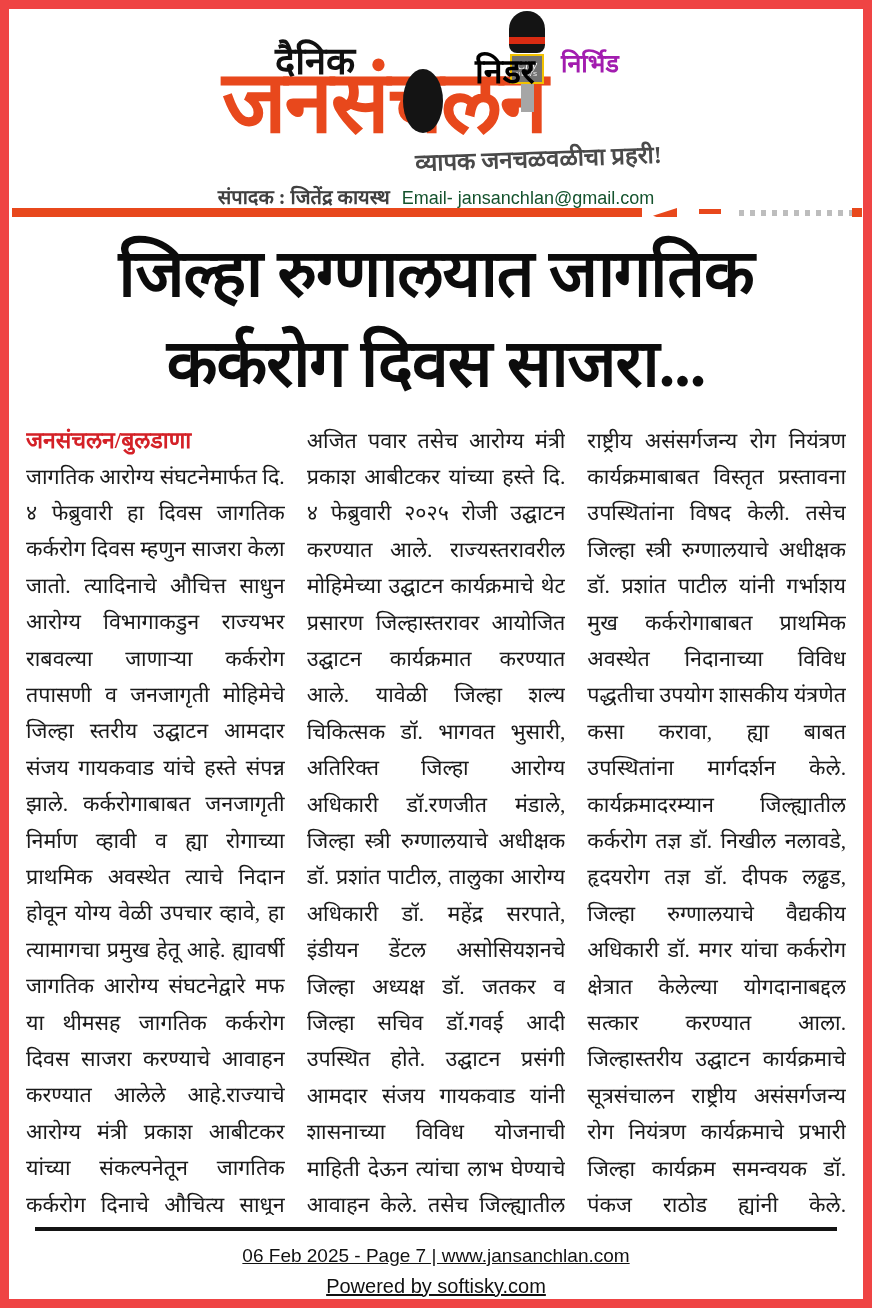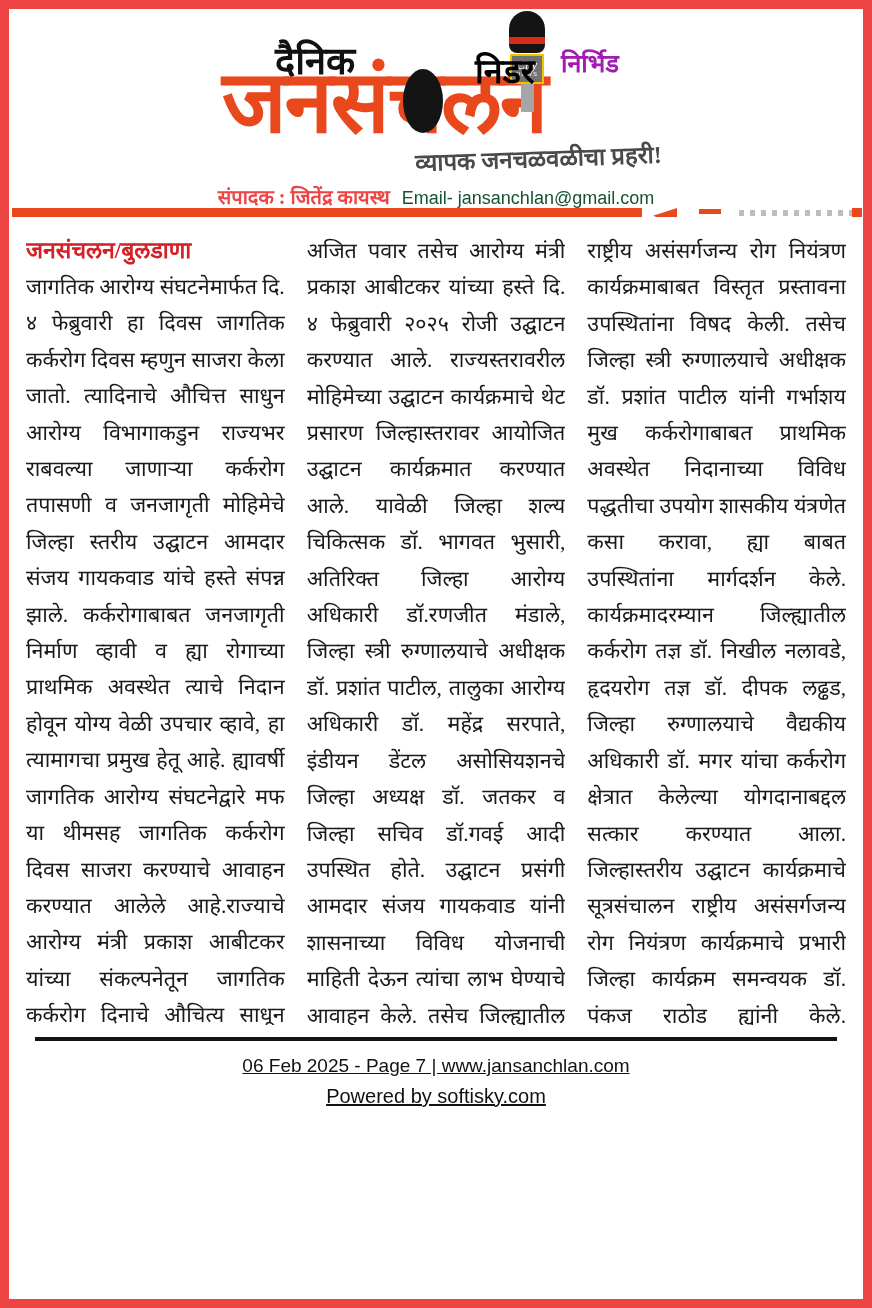--- a/index.html
+++ b/index.html
@@ -20,21 +20,21 @@
   .mic-head{width:36px;height:42px;margin:0 auto;background:#141414;border-radius:18px 18px 8px 8px;position:relative;}
   .mic-stripe{position:absolute;left:0;right:0;top:26px;height:7px;background:#d92b12;}
   .mic-badge{width:30px;height:26px;margin:1px auto 0;background:#737373;border:2px solid #f2c200;
              color:#fff;text-align:center;line-height:1;overflow:hidden;}
   .mic-badge .b1{font-style:italic;font-size:12px;display:block;margin-top:3px;font-family:"Liberation Serif",serif;}
   .mic-badge .b2{font-size:6px;display:block;letter-spacing:1px;font-family:"Liberation Sans",sans-serif;}
   .mic-stem{width:13px;height:28px;margin:0 auto;background:#a6a6a6;}
   .tagline{position:absolute;left:406px;top:132px;font-size:24px;font-weight:bold;color:#4a4a4a;
            transform:rotate(-2deg);white-space:nowrap;}
   .editor-row{position:absolute;left:0;right:0;top:174px;text-align:center;white-space:nowrap;}
-  .editor-name{font-size:20px;font-weight:bold;color:#ef4444;}
+  .editor-name{font-size:20px;font-weight:bold;color:#404040;}
   .editor-email{font-size:18px;color:#14532d;font-family:"Liberation Sans",sans-serif;margin-left:8px;}
   
   .rule-row{position:relative;height:12px;}
   .rule-main{position:absolute;left:3px;top:1px;width:630px;height:9px;background:#e8481c;}
   .rule-frag1{position:absolute;left:644px;top:1px;width:24px;height:9px;background:#e8481c;
               clip-path:polygon(0 85%,100% 0,100% 100%,15% 100%);}
   .rule-frag2{position:absolute;left:690px;top:2px;width:22px;height:5px;background:#e8481c;}
   .rule-ghost{position:absolute;left:730px;top:3px;width:118px;height:6px;opacity:.65;
               background:repeating-linear-gradient(90deg,#9a9a9a 0 5px,transparent 5px 11px);}
   .rule-frag3{position:absolute;right:1px;top:1px;width:10px;height:9px;background:#e8481c;}
@@ -86,20 +86,24 @@
   </div>
 
   <div class="rule-row">
     <div class="rule-main"></div>
     <div class="rule-frag1"></div>
     <div class="rule-frag2"></div>
     <div class="rule-ghost"></div>
     <div class="rule-frag3"></div>
   </div>
 
+  <div class="headline">
+    <div>जिल्हा रुग्णालयात जागतिक</div>
+    <div>कर्करोग दिवस साजरा...</div>
+  </div>
 
   <div class="body-cols">
     <div class="col">
       <div class="dateline">जनसंचलन/बुलडाणा</div>
       <span>जागतिक आरोग्य संघटनेमार्फत दि. ४ फेब्रुवारी हा दिवस जागतिक कर्करोग दिवस म्हणुन साजरा केला जातो. त्यादिनाचे औचित्त साधुन आरोग्य विभागाकडुन राज्यभर राबवल्या जाणाऱ्या कर्करोग तपासणी व जनजागृती मोहिमेचे जिल्हा स्तरीय उद्घाटन आमदार संजय गायकवाड यांचे हस्ते संपन्न झाले. कर्करोगाबाबत जनजागृती निर्माण व्हावी व ह्या रोगाच्या प्राथमिक अवस्थेत त्याचे निदान होवून योग्य वेळी उपचार व्हावे, हा त्यामागचा प्रमुख हेतू आहे. ह्यावर्षी जागतिक आरोग्य संघटनेद्वारे मफ या थीमसह जागतिक कर्करोग दिवस साजरा करण्याचे आवाहन करण्यात आलेले आहे.राज्याचे आरोग्य मंत्री प्रकाश आबीटकर यांच्या संकल्पनेतून जागतिक कर्करोग दिनाचे औचित्य साधून कर्करोग निदान व जनजागृती मोहीममफ राज्यभरात आयोजित करण्यात आले आहेत. या मोहिमेचा मुख्यमंत्री देवेंद्र फडणवीस, उपमुख्यमंत्री एकनाथ शिंदे व उपमुख्यमंत्री</span>
     </div>
     <div class="col">
       <span>अजित पवार तसेच आरोग्य मंत्री प्रकाश आबीटकर यांच्या हस्ते दि. ४ फेब्रुवारी २०२५ रोजी उद्घाटन करण्यात आले. राज्यस्तरावरील मोहिमेच्या उद्घाटन कार्यक्रमाचे थेट प्रसारण जिल्हास्तरावर आयोजित उद्घाटन कार्यक्रमात करण्यात आले. यावेळी जिल्हा शल्य चिकित्सक डॉ. भागवत भुसारी, अतिरिक्त जिल्हा आरोग्य अधिकारी डॉ.रणजीत मंडाले, जिल्हा स्त्री रुग्णालयाचे अधीक्षक डॉ. प्रशांत पाटील, तालुका आरोग्य अधिकारी डॉ. महेंद्र सरपाते, इंडीयन डेंटल असोसियशनचे जिल्हा अध्यक्ष डॉ. जतकर व जिल्हा सचिव डॉ.गवई आदी उपस्थित होते. उद्घाटन प्रसंगी आमदार संजय गायकवाड यांनी शासनाच्या विविध योजनाची माहिती देऊन त्यांचा लाभ घेण्याचे आवाहन केले. तसेच जिल्ह्यातील आरोग्य व्यवस्था अधिक बळकट करण्यासाठी राज्यस्तरावर वेळोवेळी पाठपुरवठा करण्यात येईल, असे सर्व उपस्थितांना आश्वासित केले. अतिरिक्त जिल्हा आरोग्य अधिकारी डॉ.रणजीत मंडाले ह्यांनी ङ्रङ्ककर्करोग निदान व जनजागृती मोहीममफ तसेच</span>
     </div>
     <div class="col">

